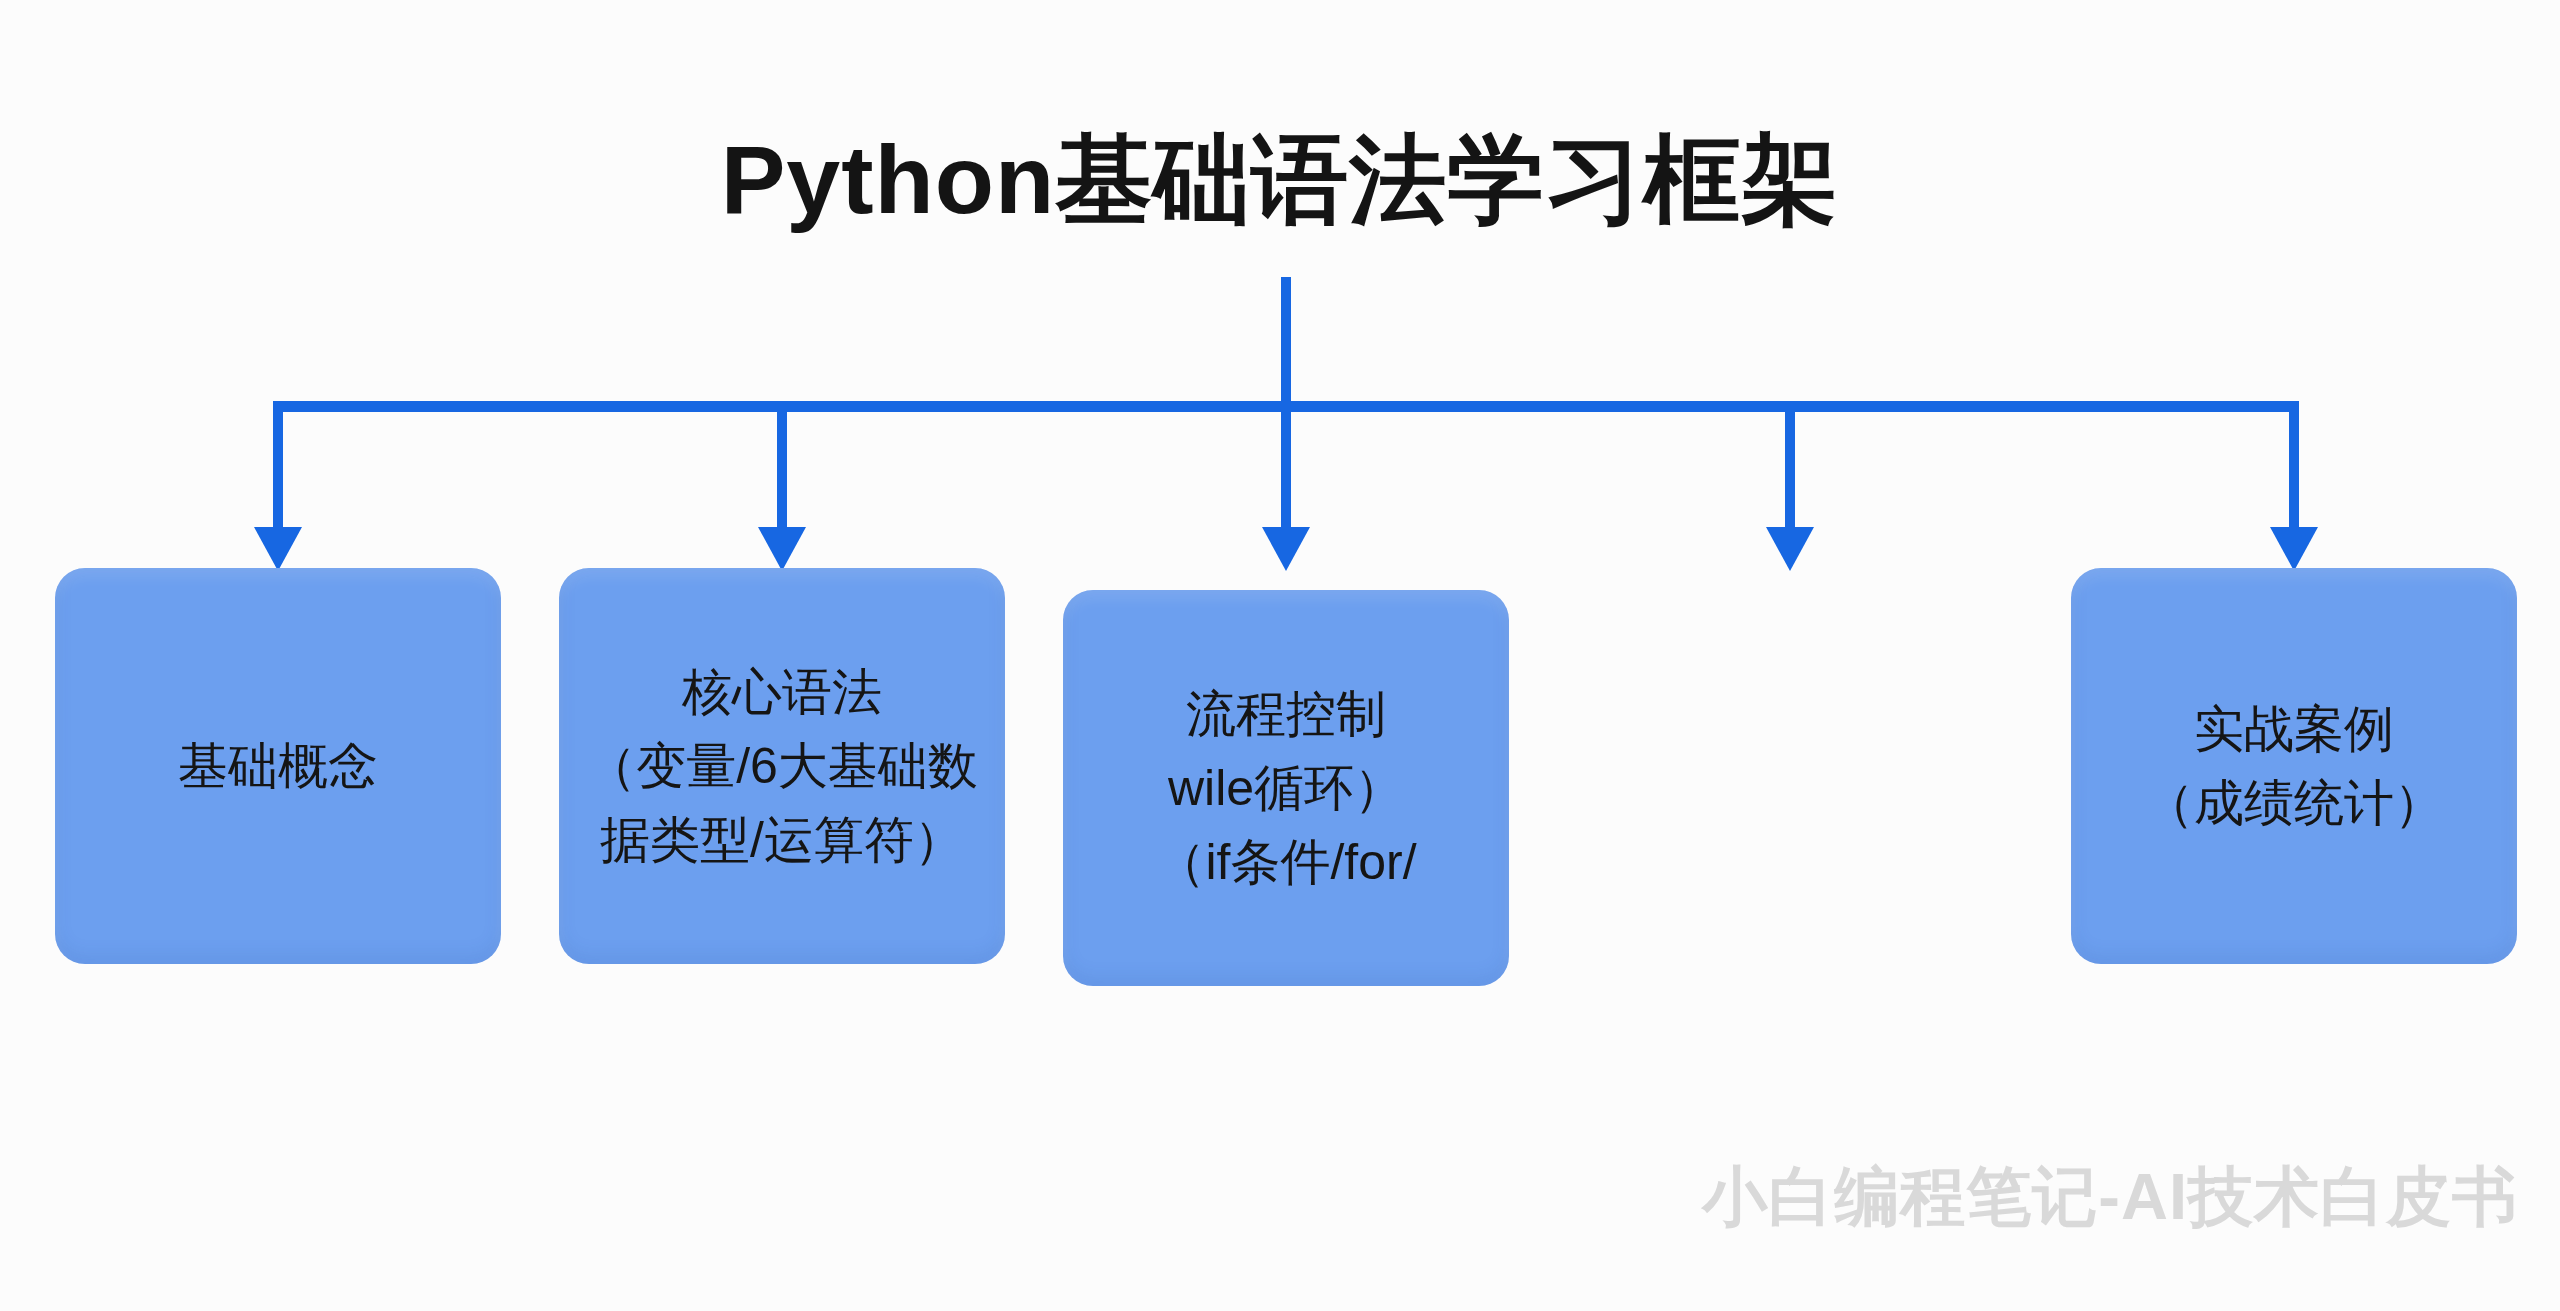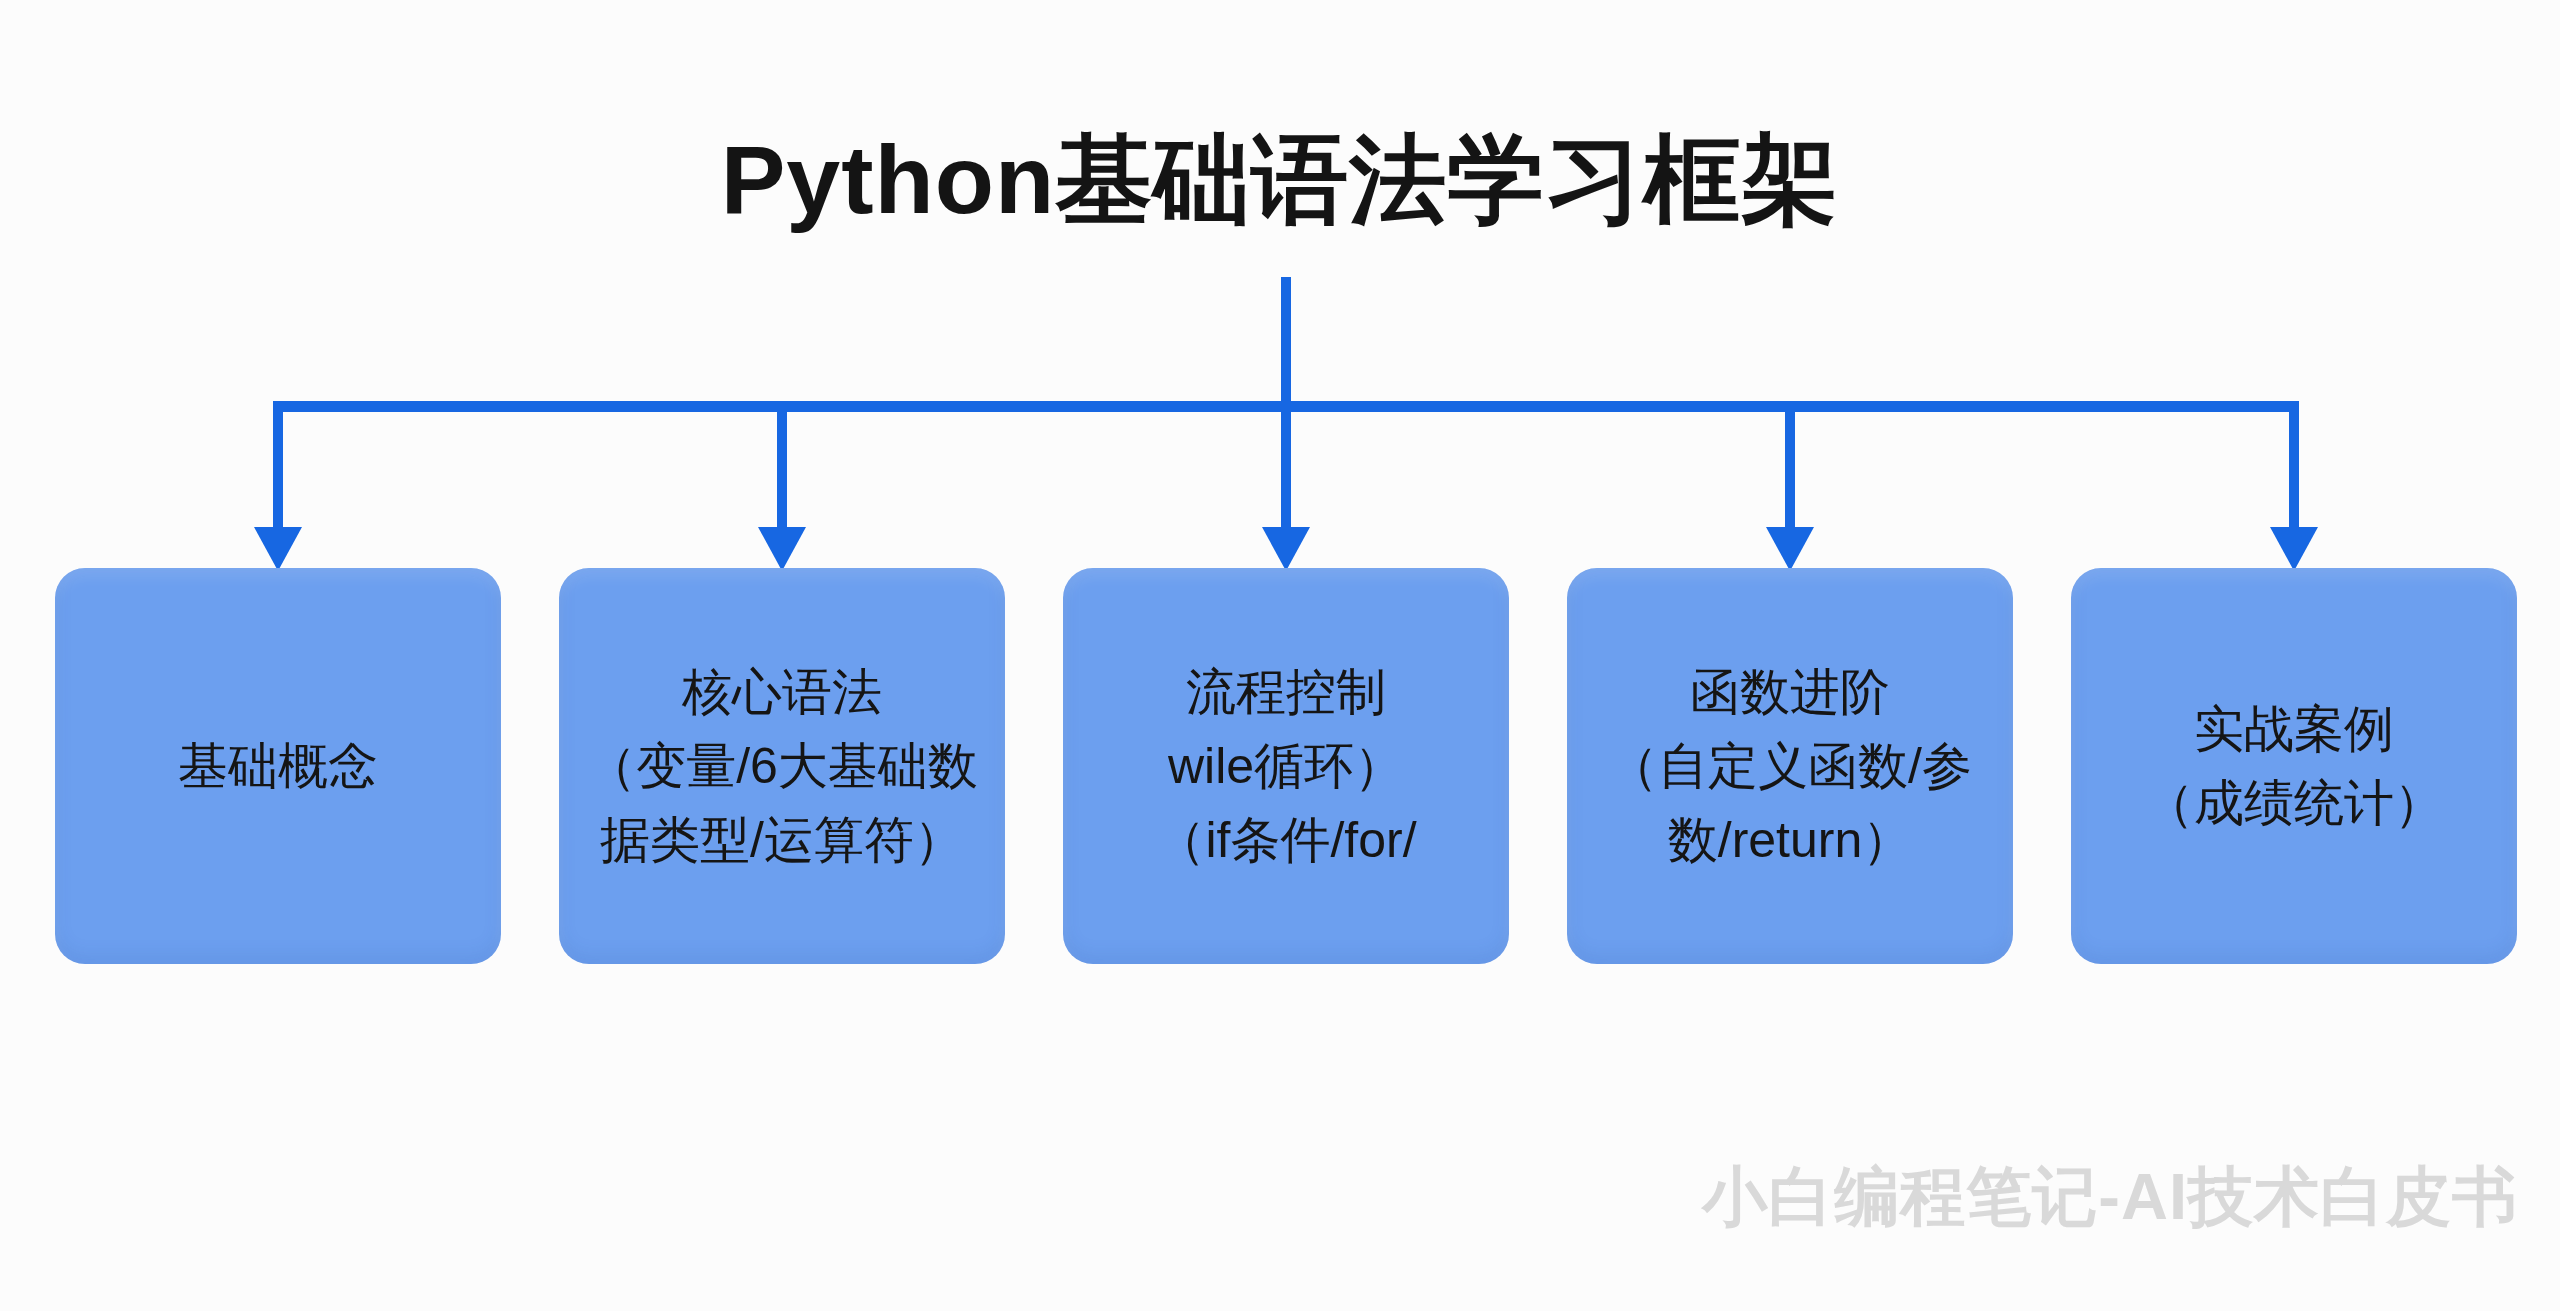--- a/index.html
+++ b/index.html
@@ -50,21 +50,21 @@
     background: var(--node-fill);
     border-radius: 30px;
     box-shadow: inset 0 -8px 18px rgba(30, 70, 150, 0.10),
                 inset 0 8px 14px rgba(255, 255, 255, 0.12);
     display: flex;
     align-items: center;
     justify-content: center;
   }
   .node-1 { left: 55px; }
   .node-2 { left: 559px; }
-  .node-3 { left: 1063px; }
+  .node-3 { left: 1063px; margin-top: 22px; }
   .node-4 { left: 1567px; }
   .node-5 { left: 2071px; }
   .node-label {
     text-align: center;
     color: var(--node-text);
     font-size: 50px;
     line-height: 74px;
     font-weight: 500;
   }
   .node-line {
@@ -122,27 +122,20 @@
   </div>
 
   <div class="node node-3">
     <div class="node-label">
       <span class="node-line">流程控制</span>
       <span class="node-line">wile循环）</span>
       <span class="node-line">（if条件/for/</span>
     </div>
   </div>
 
-  <div class="node node-4">
-    <div class="node-label">
-      <span class="node-line">函数进阶</span>
-      <span class="node-line">（自定义函数/参</span>
-      <span class="node-line">数/return）</span>
-    </div>
-  </div>
 
   <div class="node node-5">
     <div class="node-label">
       <span class="node-line">实战案例</span>
       <span class="node-line">（成绩统计）</span>
     </div>
   </div>
 
   <div class="watermark">小白编程笔记-AI技术白皮书</div>
 

